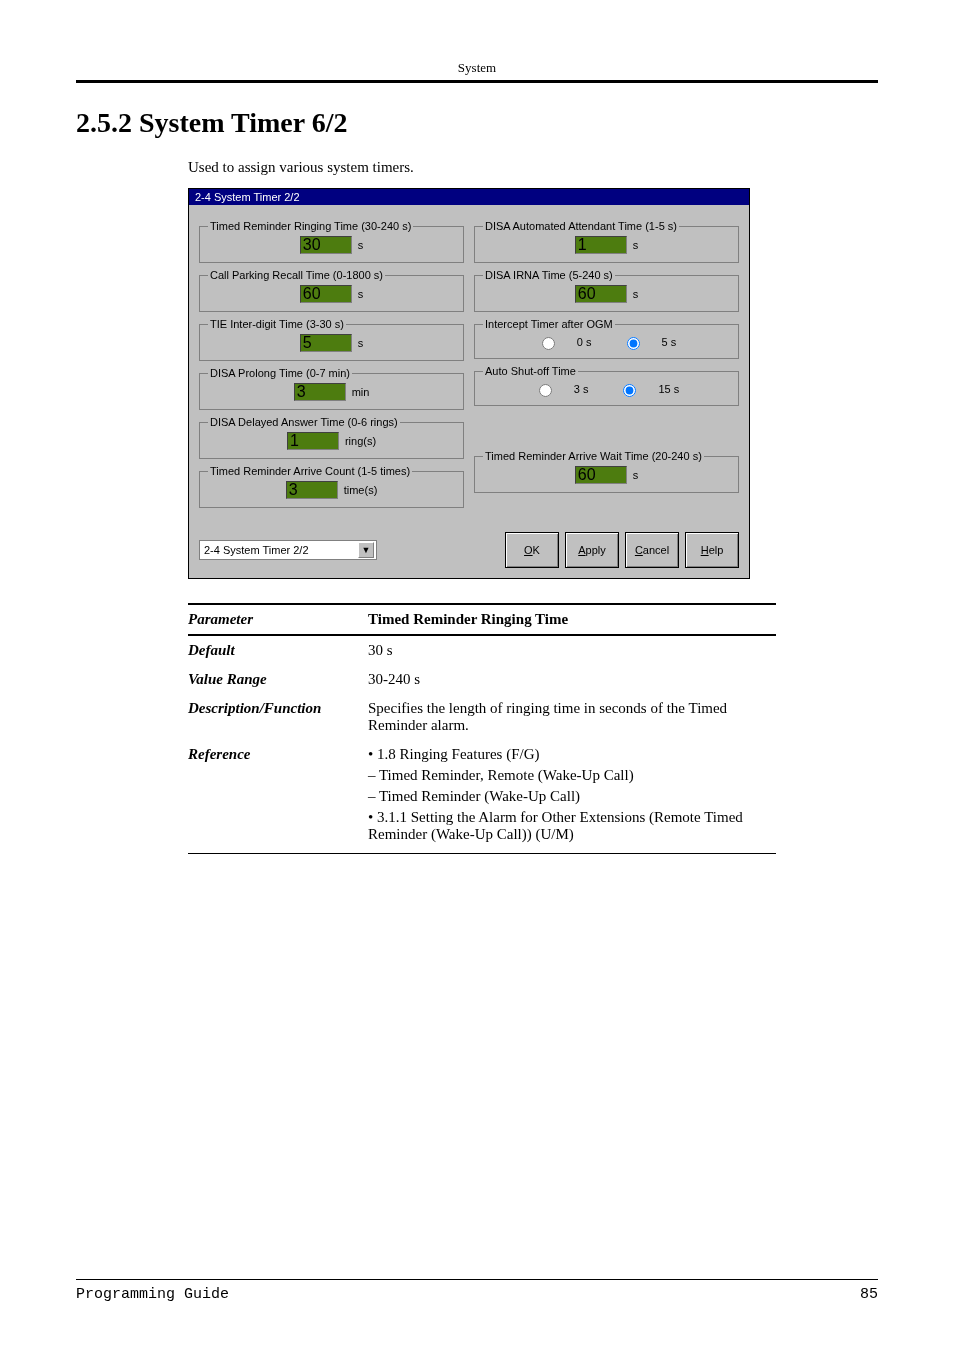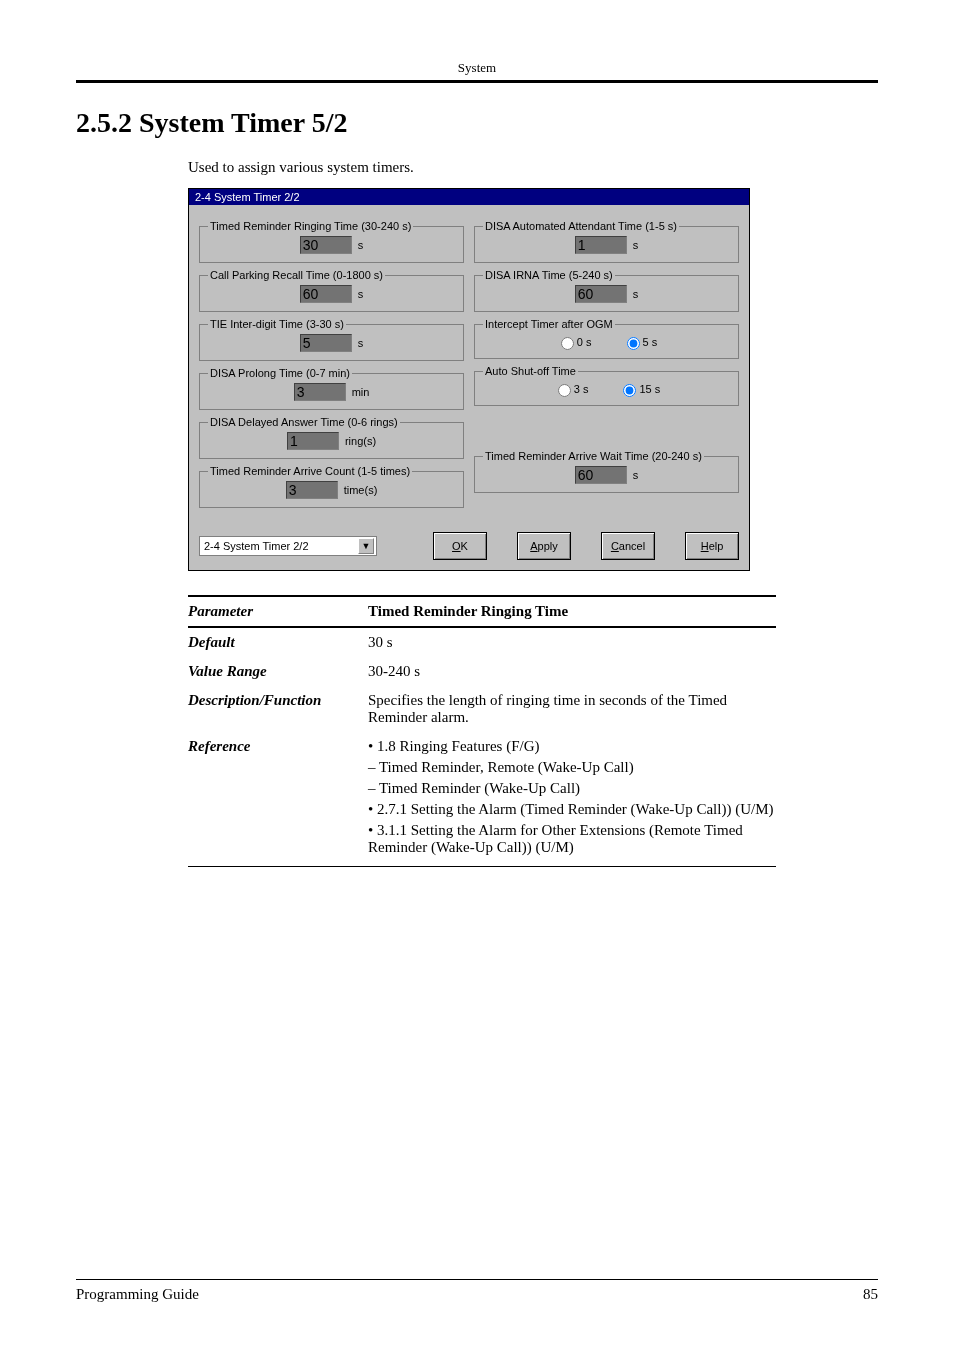--- a/index.html
+++ b/index.html
@@ -75,36 +75,36 @@
   .field-row {
     display: flex;
     align-items: center;
     justify-content: center;
     gap: 6px;
   }
   input.txt {
     width: 46px;
     height: 16px;
     font-family: inherit;
-    font-size: 14px;
+    font-size: 16px;
     padding: 0 2px;
     border: 1px solid #808080;
     border-top-color:#404040;
     border-left-color:#404040;
-    background:#737373;
+    background:#4d7c0f;
   }
   .unit { font-size: 11px; }
   .radio-row {
     display: flex;
     align-items: center;
     justify-content: center;
     gap: 30px;
     font-size: 11px;
   }
-  .radio-row label { display:flex; align-items:center; gap:0; }
+  .radio-row label { display:flex; align-items:center; gap:19px; }
   .dlg-bottom {
     display: flex;
     align-items: center;
     justify-content: space-between;
     margin-top: 18px;
   }
   .combo {
     display:flex; align-items:center;
     border: 1px solid #808080;
     background:#fff;
@@ -119,27 +119,26 @@
     background:#c0c0c0;
     border:1px solid #808080;
     border-top-color:#fff; border-left-color:#fff;
     display:flex; align-items:center; justify-content:center;
     font-size:9px; line-height:1;
   }
   .btnrow { display:flex; gap:6px; }
   button.winbtn {
     font-family: inherit;
     font-size: 11px;
-    height: 28px;
+    height: 36px;
     min-width: 54px;
     background:#c0c0c0;
     border:1px solid #000;
     box-shadow: inset 1px 1px 0 #fff, inset -1px -1px 0 #808080;
     padding: 0 8px;
-    margin-left: 24px;
   }
   button.winbtn .ul { text-decoration: underline; }
 
   
   .param-block { margin: 0 0 0 112px; width: 588px; }
   .param-rule-thick { border:none; border-top: 2px solid #000; margin: 0; }
   .param-rule-thin  { border:none; border-top: 1px solid #000; margin: 0; }
   .param-row {
     display:flex;
     padding: 6px 0;
@@ -157,30 +156,30 @@
   .param-value p { margin: 0 0 4px 0; }
   .ref-indent { margin-left: 28px; }
 
   .footer {
     position: absolute;
     bottom: 48px;
     left: 76px;
     right: 76px;
   }
   .footer hr { border:none; border-top:1px solid #000; margin:0 0 6px 0; }
-  .footer-row { display:flex; justify-content:space-between; font-size:15px; }
+  .footer-row { display:flex; justify-content:space-between; font-size:15px;font-family:Liberation Mono, monospace; }
 </style>
 </head>
 <body>
 
 <div class="page">
   <div class="top-header">System</div>
   <hr class="top-rule">
 
-  <h1 class="section-title">2.5.2   System Timer 5/2</h1>
+  <h1 class="section-title">2.5.2   System Timer 6/2</h1>
   <p class="intro">Used to assign various system timers.</p>
 
   <div class="dlg">
     <div class="dlg-title">2-4 System Timer 2/2</div>
     <div class="dlg-body">
       <div class="dlg-cols">
         <div class="dlg-col">
           <fieldset class="grp">
             <legend>Timed Reminder Ringing Time (30-240 s)</legend>
             <div class="field-row">
@@ -310,21 +309,20 @@
     <div class="param-row">
       <div class="param-label">Description/Function</div>
       <div class="param-value">Specifies the length of ringing time in seconds of the Timed Reminder alarm.</div>
     </div>
     <div class="param-row">
       <div class="param-label">Reference</div>
       <div class="param-value">
         <p>• 1.8 Ringing Features (F/G)</p>
         <p class="ref-indent">– Timed Reminder, Remote (Wake-Up Call)</p>
         <p class="ref-indent">– Timed Reminder (Wake-Up Call)</p>
-        <p>• 2.7.1 Setting the Alarm (Timed Reminder (Wake-Up Call)) (U/M)</p>
         <p>• 3.1.1 Setting the Alarm for Other Extensions (Remote Timed Reminder (Wake-Up Call)) (U/M)</p>
       </div>
     </div>
     <hr class="param-rule-thin">
   </div>
 
   <div class="footer">
     <hr>
     <div class="footer-row">
       <span>Programming Guide</span>

